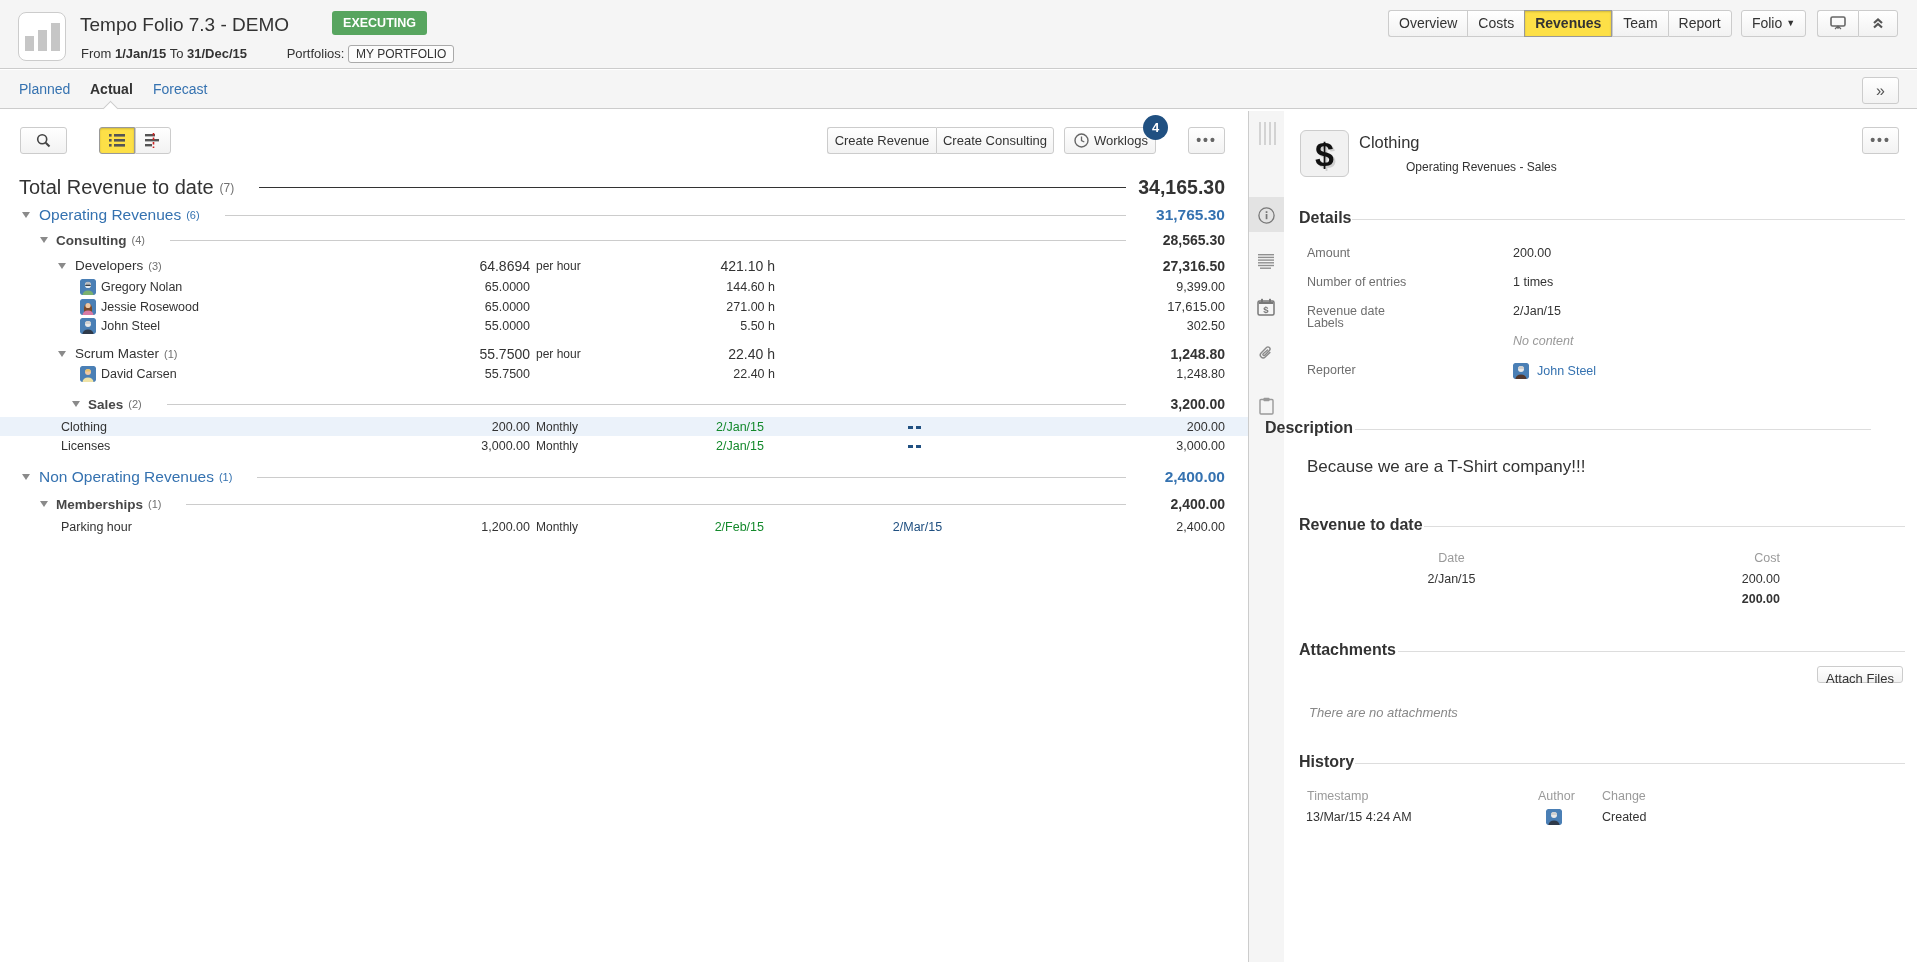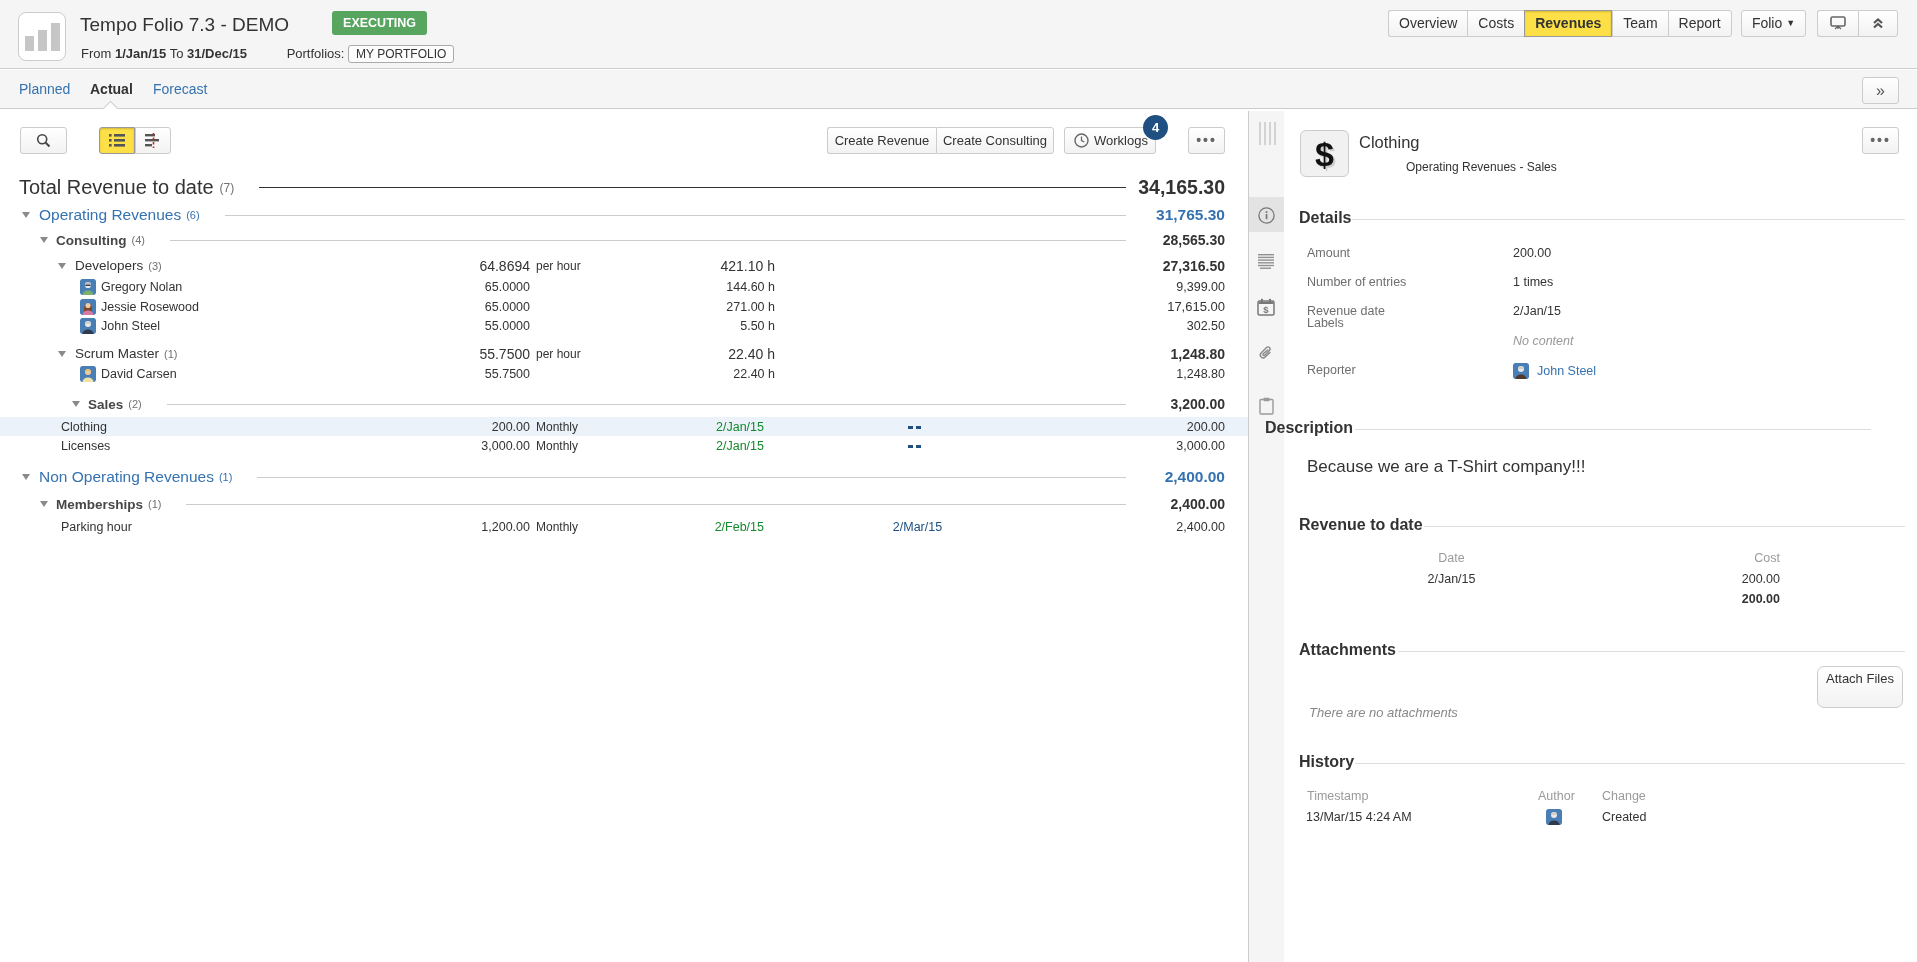--- a/index.html
+++ b/index.html
@@ -384,21 +384,21 @@
   <div class="abs" style="left:1307px; top:433px; font-size:17px;margin-top:24px;">Because we are a T-Shirt company!!!</div>
 
   <div class="shead" style="left:1299px; top:516px;">Revenue to date<span class="ln" style="left:125px; width:481px;"></span></div>
   <div class="ghead" style="left:1414px; top:551px; width:75px; text-align:center;">Date</div>
   <div class="ghead" style="left:1680px; top:551px; width:100px; text-align:right;">Cost</div>
   <div class="gcell" style="left:1414px; top:572px; width:75px; text-align:center;">2/Jan/15</div>
   <div class="gcell" style="left:1680px; top:572px; width:100px; text-align:right;">200.00</div>
   <div class="gcell" style="left:1680px; top:592px; width:100px; text-align:right; font-weight:bold;">200.00</div>
 
   <div class="shead" style="left:1299px; top:641px;">Attachments<span class="ln" style="left:99px; width:507px;"></span></div>
-  <span class="btn abs" style="left:1817px; top:666px; font-size:13px; height:42px; line-height:23px; padding:0 8px;border-radius:7px;">Attach Files</span>
+  <span class="btn abs" style="left:1817px; top:666px; font-size:13px; height:17px; line-height:23px; padding:0 8px;">Attach Files</span>
   <div class="abs" style="left:1309px; top:705px; font-size:13px; font-style:italic; color:#888;">There are no attachments</div>
 
   <div class="shead" style="left:1299px; top:753px;">History<span class="ln" style="left:56px; width:550px;"></span></div>
   <div class="ghead" style="left:1307px; top:789px;">Timestamp</div>
   <div class="ghead" style="left:1538px; top:789px;">Author</div>
   <div class="ghead" style="left:1602px; top:789px;">Change</div>
   <div class="gcell" style="left:1306px; top:810px;">13/Mar/15 4:24 AM</div>
   <svg class="abs" style="left:1546px; top:809px; border-radius:2px;" width="16" height="16" viewBox="0 0 16 16">
         <rect width="16" height="16" rx="2" fill="#4a7fb5"></rect>
         <circle cx="8" cy="6" r="3" fill="#e9e9e9"></circle>

